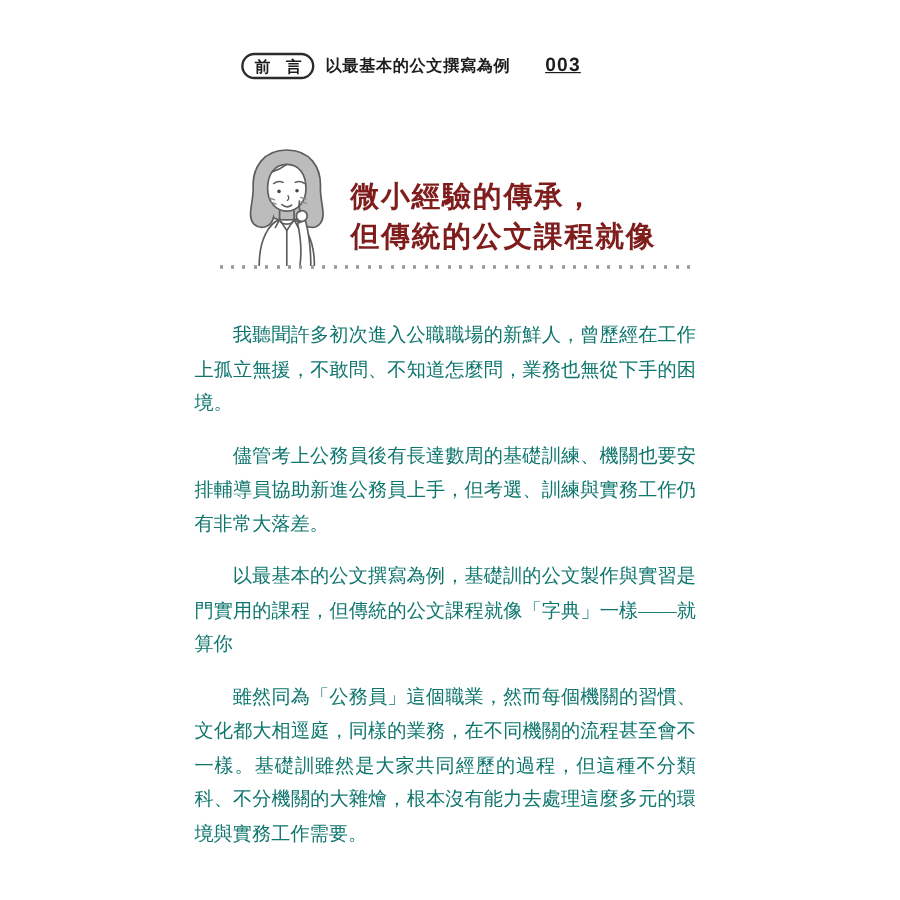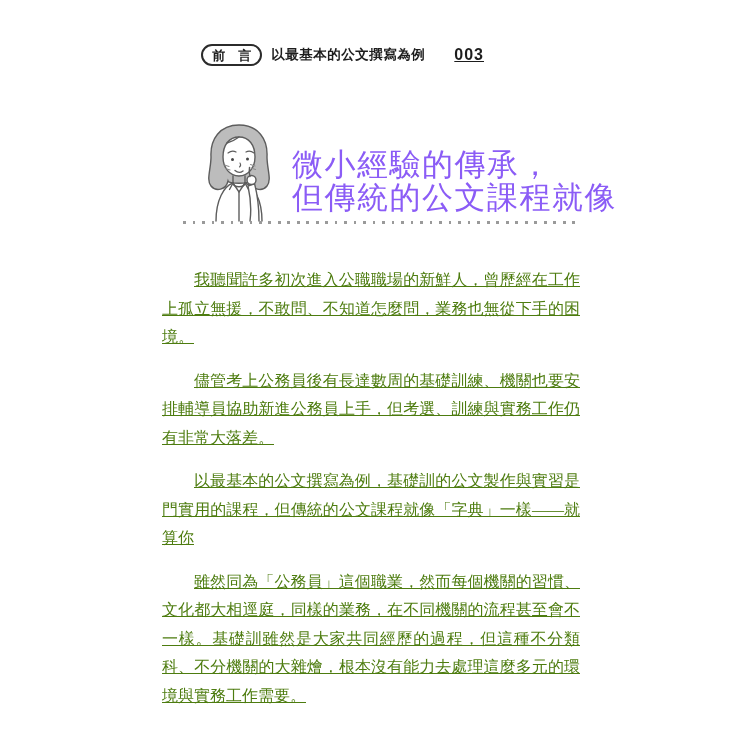--- a/index.html
+++ b/index.html
@@ -68,24 +68,24 @@
     display: flex;
     align-items: flex-start;
   }
   .illustration {
     width: 84px;
     height: 100px;
     flex: 0 0 auto;
   }
   .chapter-title {
     margin: 26px 0 0 10px;
-    font-size: 31px;
+    font-size: 24px;
     line-height: 33px;
-    font-weight: normal;
-    color: #8b5cf6;
+    font-weight: bold;
+    color: #7f1d1d;
     letter-spacing: 1.5px;
   }
   .chapter-title .line { display: block; }
 
   .dotted-rule {
     position: absolute;
     top: 221px;
     left: 183px;
     width: 394px;
     height: 3px;
@@ -94,23 +94,22 @@
 
   
   .body-text {
     position: absolute;
     top: 266px;
     left: 162px;
     width: 418px;
     font-family: "Liberation Serif", serif;
     font-size: 16px;
     line-height: 28.5px;
-    color: #4d7c0f;
+    color: #0f766e;
     text-align: justify;
-    text-decoration: underline;
   }
   .body-text .para {
     margin: 0 0 15px 0;
     text-indent: 2em;
   }
 </style>
 </head>
 <body>
 
 <div class="page">

